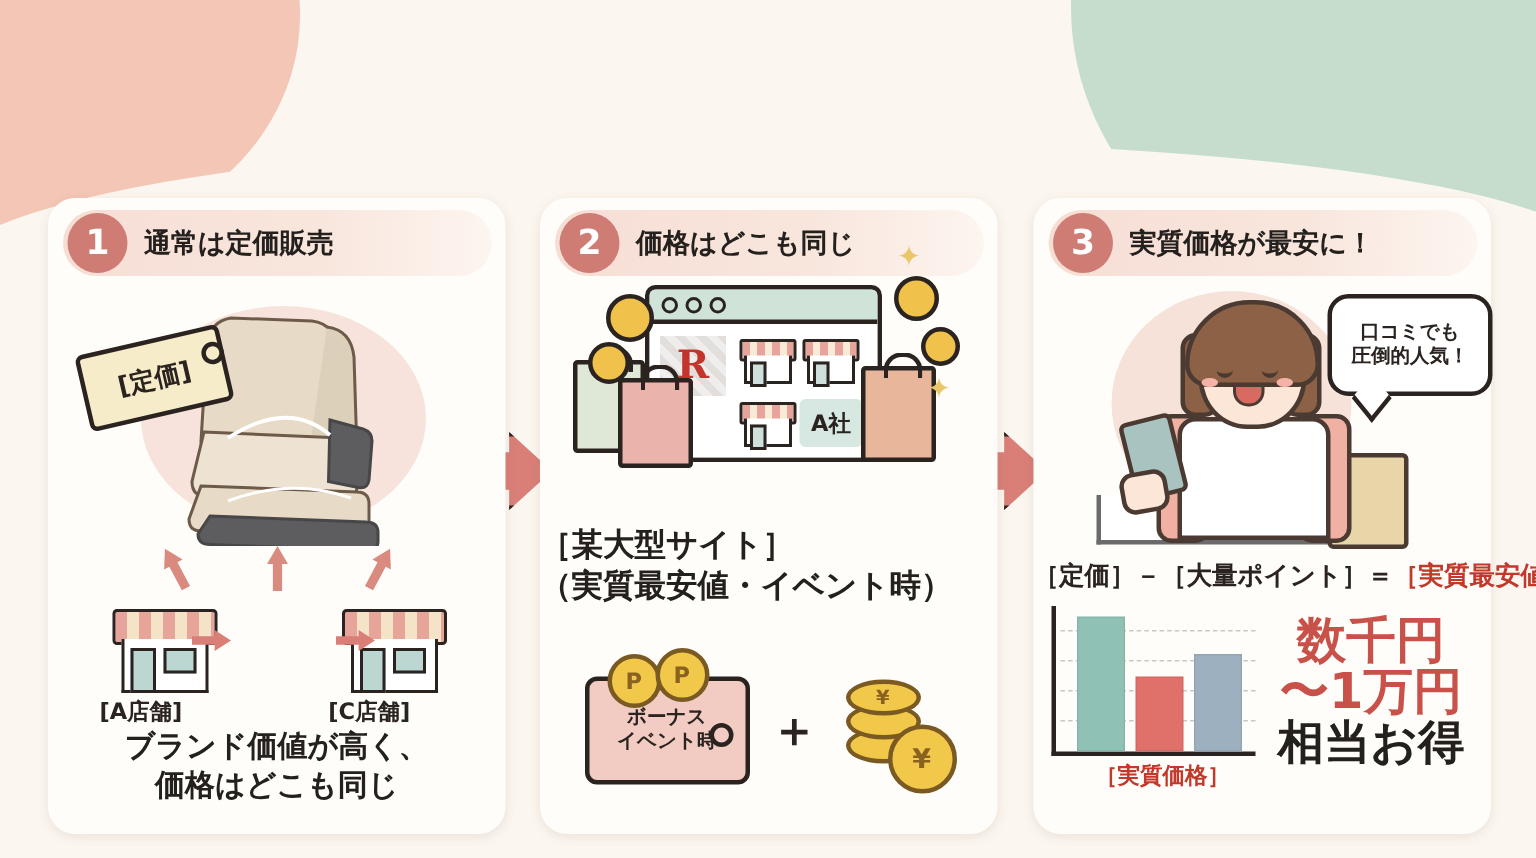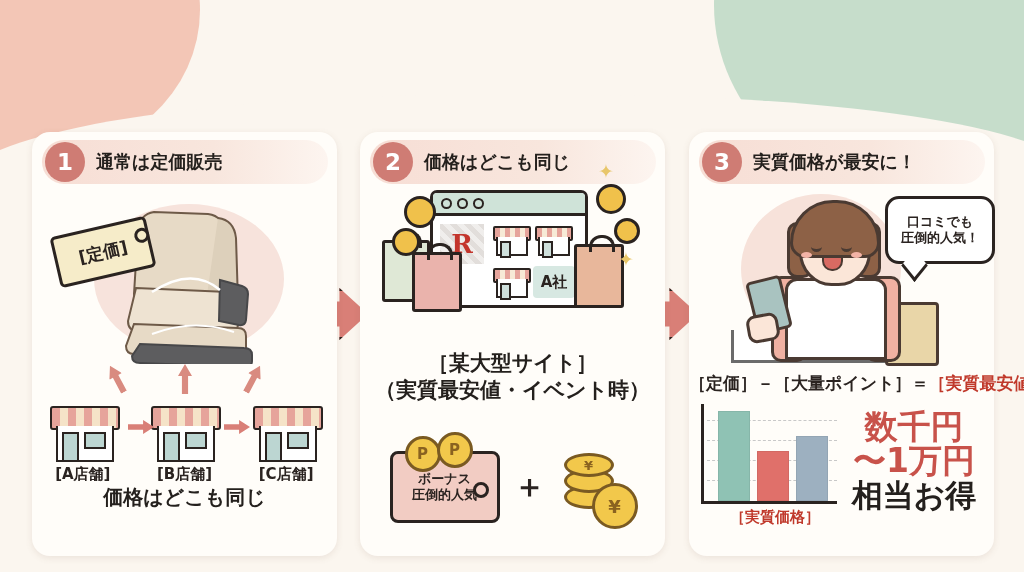--- a/index.html
+++ b/index.html
@@ -57,21 +57,21 @@
   .tag span{font-size:17px;font-weight:bold;color:#2a2320;}
   .tag:after{content:"";position:absolute;right:-3px;top:8px;width:9px;height:9px;border:3px solid #2a2320;border-radius:50%;background:#f6ecc9;}
 
   .updown{position:absolute;top:232px;left:0;width:305px;height:34px;}
   .uparrow{position:absolute;width:14px;height:30px;background:#d98b80;}
   .ua1{left:78px;clip-path:polygon(50% 0,100% 40%,72% 40%,72% 100%,28% 100%,28% 40%,0 40%);transform:rotate(-28deg);}
   .ua2{left:146px;clip-path:polygon(50% 0,100% 40%,72% 40%,72% 100%,28% 100%,28% 40%,0 40%);}
   .ua3{left:214px;clip-path:polygon(50% 0,100% 40%,72% 40%,72% 100%,28% 100%,28% 40%,0 40%);transform:rotate(28deg);}
 
   .shops{position:absolute;left:0;top:262px;width:305px;height:90px;display:flex;align-items:flex-end;justify-content:space-around;}
-  .shopcol{width:84px;text-align:center;position:relative;}
+  .shopcol{width:84px;position:relative;}
   .shop{width:66px;height:56px;margin:0 auto;position:relative;}
   .shop .roof{position:absolute;left:0;top:0;width:66px;height:20px;border:2.5px solid #2a2320;border-radius:3px;
     background:repeating-linear-gradient(90deg,#e6a49b 0 8px,#f5e3c8 8px 16px);}
   .shop .body{position:absolute;left:6px;top:20px;width:54px;height:34px;border:2.5px solid #2a2320;border-top:none;background:#fff;}
   .shop .door{position:absolute;left:12px;top:26px;width:13px;height:26px;border:2.5px solid #2a2320;background:#bcd6d2;}
   .shop .win{position:absolute;left:34px;top:26px;width:18px;height:13px;border:2.5px solid #2a2320;background:#bcd6d2;}
   .shoplabel{font-size:15px;font-weight:bold;color:#2a2320;margin-top:3px;}
   .smallarrow{position:absolute;top:26px;width:26px;height:14px;background:#d97f77;
     clip-path:polygon(0 30%,58% 30%,58% 0,100% 50%,58% 100%,58% 70%,0 70%);}
   .sa1{left:96px;}
@@ -104,21 +104,21 @@
   .bag1{left:22px;top:108px;width:42px;height:56px;background:#dfe8d6;}
   .bag2{left:52px;top:120px;width:44px;height:54px;background:#eab3ac;}
   .bag3{left:214px;top:112px;width:44px;height:58px;background:#e8b79b;}
   .coin{position:absolute;border:3px solid #2a2320;border-radius:50%;background:#f0c14b;}
   .c1{left:44px;top:64px;width:26px;height:26px;}
   .c2{left:32px;top:96px;width:22px;height:22px;}
   .c3{left:236px;top:52px;width:24px;height:24px;}
   .c4{left:254px;top:86px;width:20px;height:20px;}
   .spark{position:absolute;color:#e8c66a;font-size:19px;}
 
-  .p2note{position:absolute;left:0;top:218px;width:305px;text-align:center;color:#24201d;font-weight:bold;line-height:1.3;}
+  .p2note{position:absolute;left:0;top:218px;width:305px;color:#24201d;font-weight:bold;line-height:1.3;}
   .p2note .l1{font-size:21px;}
   .p2note .l2{font-size:21px;}
 
   .payrow{position:absolute;left:0;top:300px;width:305px;height:110px;display:flex;align-items:center;justify-content:center;gap:14px;}
   .wallet{position:relative;width:104px;height:66px;background:#f2ccc3;border:3px solid #2a2320;border-radius:8px;
     display:flex;align-items:center;justify-content:center;}
   .wallet .txt{font-size:13px;font-weight:bold;color:#2a2320;text-align:center;line-height:1.2;}
   .wallet:after{content:"";position:absolute;right:8px;top:50%;margin-top:-5px;width:10px;height:10px;border:3px solid #2a2320;border-radius:50%;background:#f2ccc3;}
   .pcoin{position:absolute;width:30px;height:30px;border:3px solid #7a5a22;border-radius:50%;background:#f2c84b;
     display:flex;align-items:center;justify-content:center;font-size:15px;font-weight:bold;color:#8a6220;}
@@ -237,36 +237,28 @@
         </div>
         <div class="shoplabel">[A店舗]</div>
       </div>
       <div class="shopcol">
         <div class="shop">
           <div class="roof"></div>
           <div class="body"></div>
           <div class="door"></div>
           <div class="win"></div>
         </div>
-        <div class="shoplabel">[B店舗]</div>
-      </div>
-      <div class="shopcol">
-        <div class="shop">
-          <div class="roof"></div>
-          <div class="body"></div>
-          <div class="door"></div>
-          <div class="win"></div>
-        </div>
         <div class="shoplabel">[C店舗]</div>
       </div>
       <div class="smallarrow sa1"></div>
       <div class="smallarrow sa2"></div>
     </div>
 
     <div class="p1note">
+      <div>ブランド価値が高く、</div>
       <div>価格はどこも同じ</div>
     </div>
   </div>
 
   <div class="panel p2">
     <div class="phead">
       <div class="pnum">2</div>
       <div class="ptitle">価格はどこも同じ</div>
     </div>
 
@@ -313,21 +305,21 @@
       <div class="l1">［某大型サイト］</div>
       <div class="l2">（実質最安値・イベント時）</div>
     </div>
 
     <div class="payrow">
       <div class="wallet">
         <div class="pcoin pc1">P</div>
         <div class="pcoin pc2">P</div>
         <div class="txt">
           <div>ボーナス</div>
-          <div>圧倒的人気</div>
+          <div>イベント時</div>
         </div>
       </div>
       <div class="plus">＋</div>
       <div class="coinstack">
         <div class="ycoin y3"></div>
         <div class="ycoin y2"></div>
         <div class="ycoin y1">¥</div>
         <div class="ycoin y4">¥</div>
       </div>
     </div>

